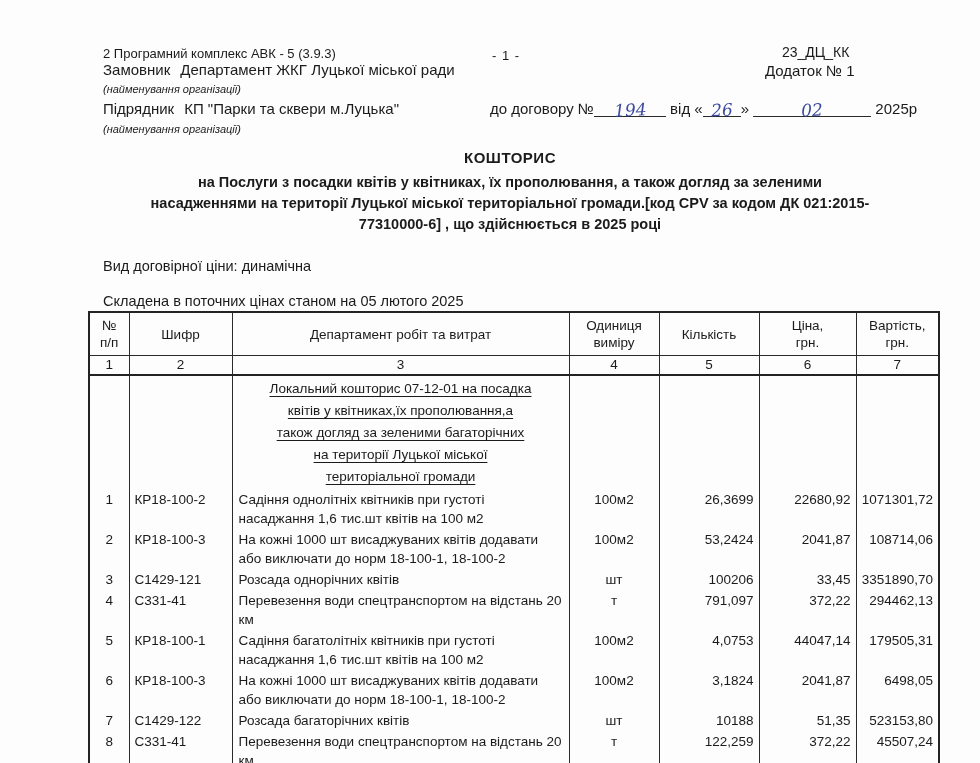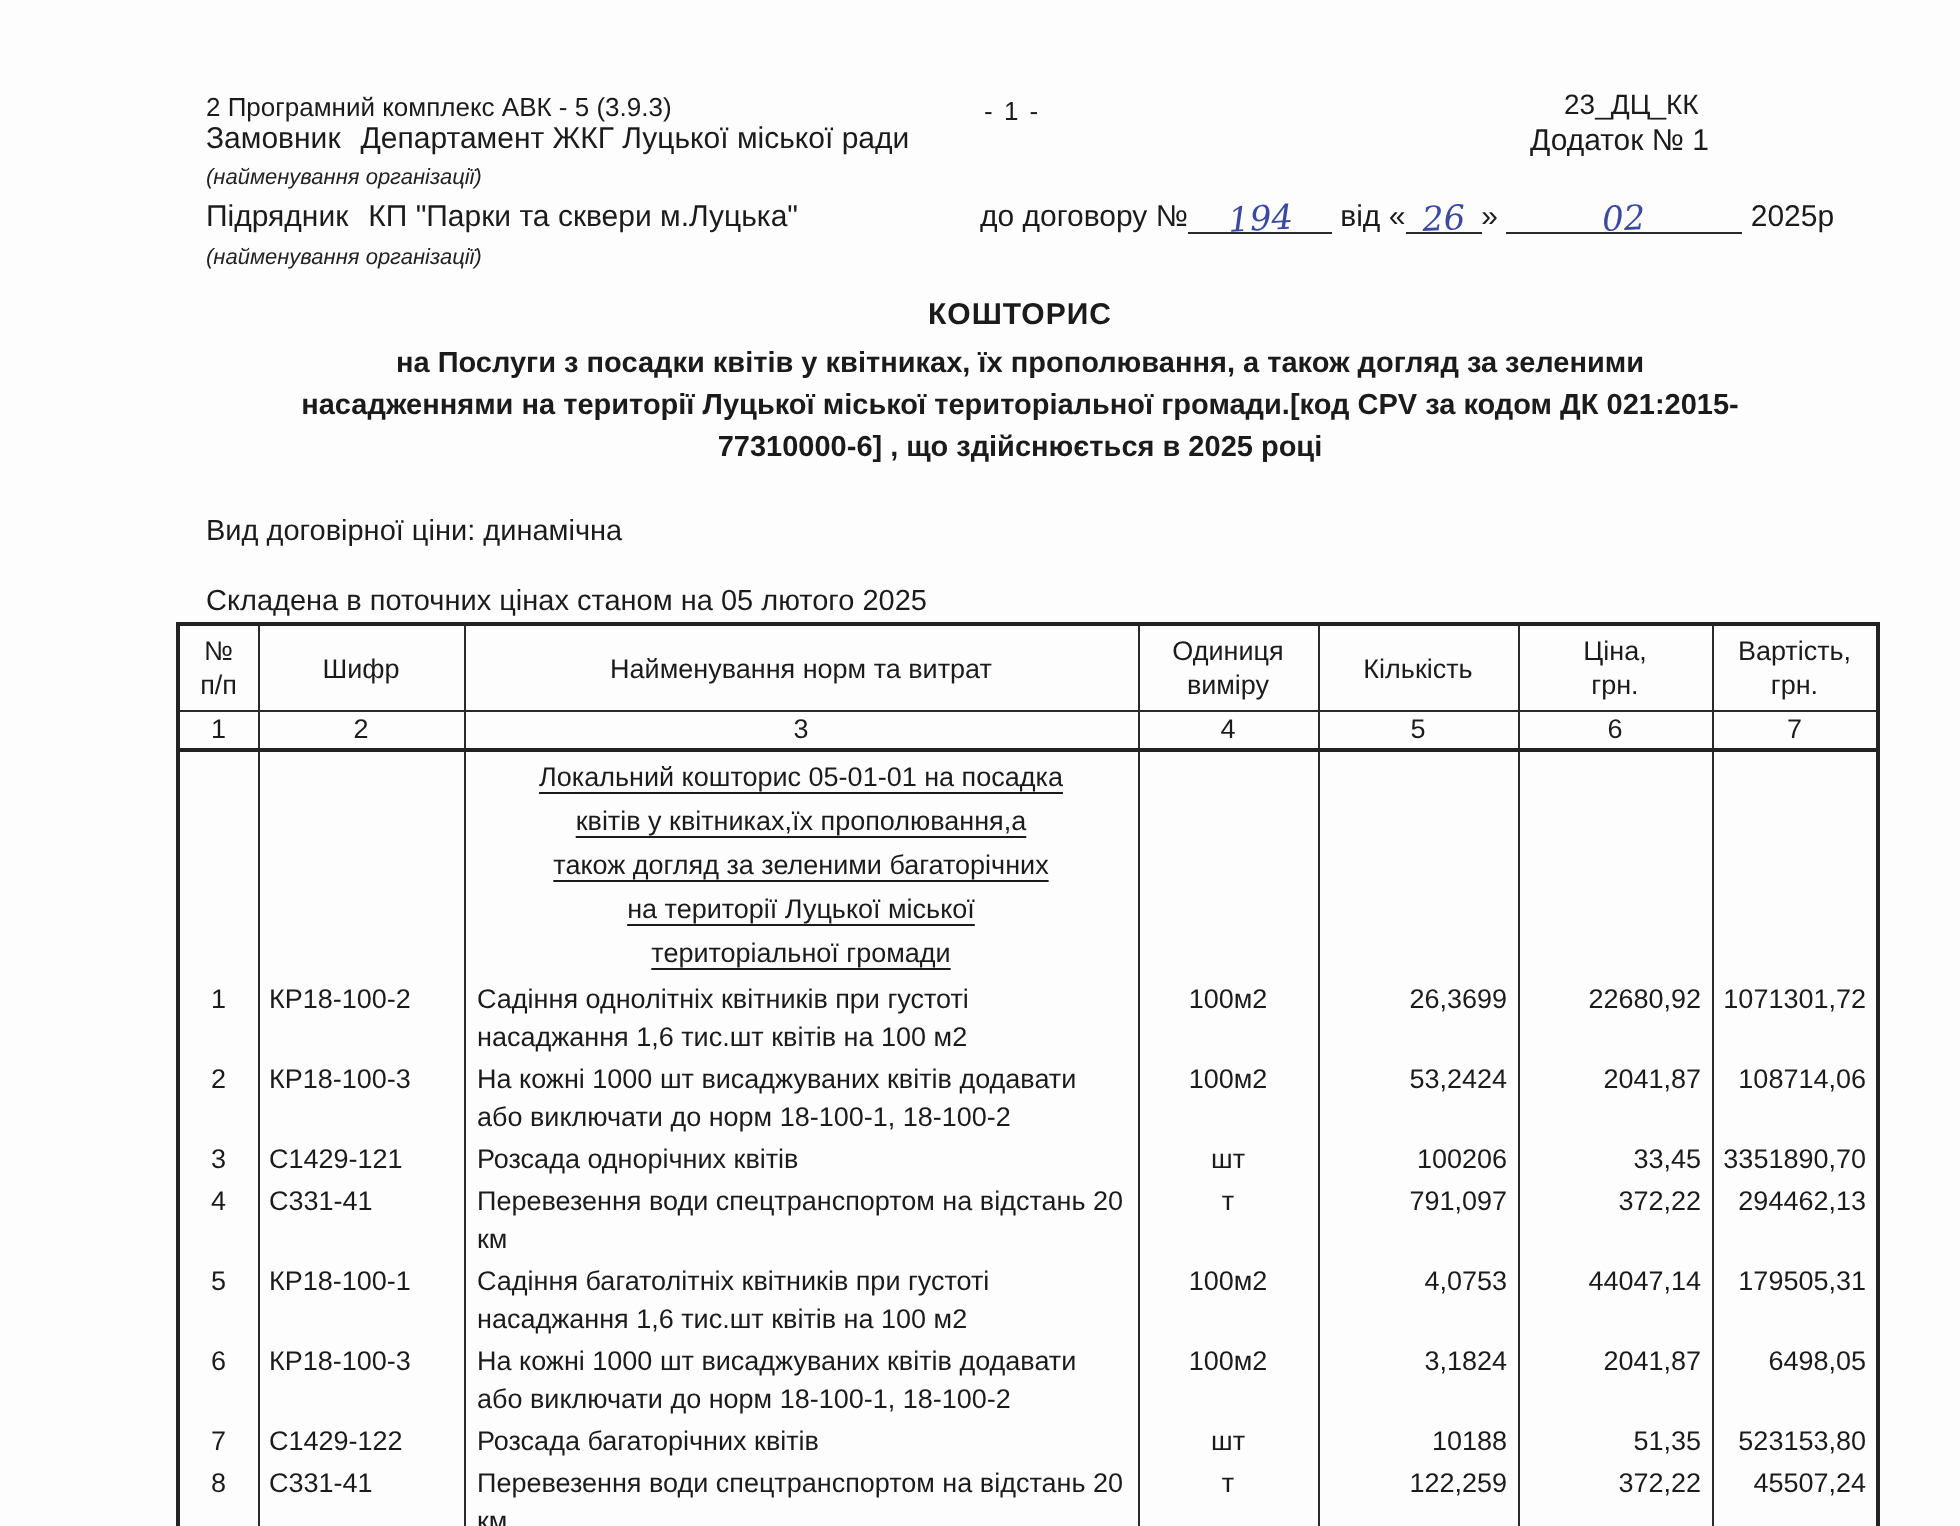--- a/index.html
+++ b/index.html
@@ -120,21 +120,21 @@
       <col style="width:90px">
         <col style="width:100px">
         <col style="width:97px">
         <col style="width:83px">
     </colgroup>
     <thead>
       <tr>
         <th>№
 п/п</th>
         <th>Шифр</th>
-        <th>Найменування норм та витрат</th>
+        <th>Департамент робіт та витрат</th>
         <th>Одиниця
 виміру</th>
         <th>Кількість</th>
         <th>Ціна,
 грн.</th>
         <th>Вартість,
 грн.</th>
       </tr>
       <tr class="numrow">
         <td>1</td>
@@ -144,21 +144,21 @@
         <td>5</td>
         <td>6</td>
         <td>7</td>
       </tr>
     </thead>
     <tbody>
         <tr class="sec">
           <td class="c-num"></td>
           <td class="c-code"></td>
           <td class="c-desc">
-            <div class="sec-line">Локальний кошторис 05-01-01 на посадка</div>
+            <div class="sec-line">Локальний кошторис 07-12-01 на посадка</div>
             <div class="sec-line">квітів у квітниках,їх прополювання,а</div>
             <div class="sec-line">також догляд за зеленими багаторічних</div>
             <div class="sec-line">на території Луцької міської</div>
             <div class="sec-line">територіальної громади</div>
           </td>
           <td class="c-unit"></td>
           <td class="c-qty"></td>
           <td class="c-price"></td>
           <td class="c-cost"></td>
         </tr>

